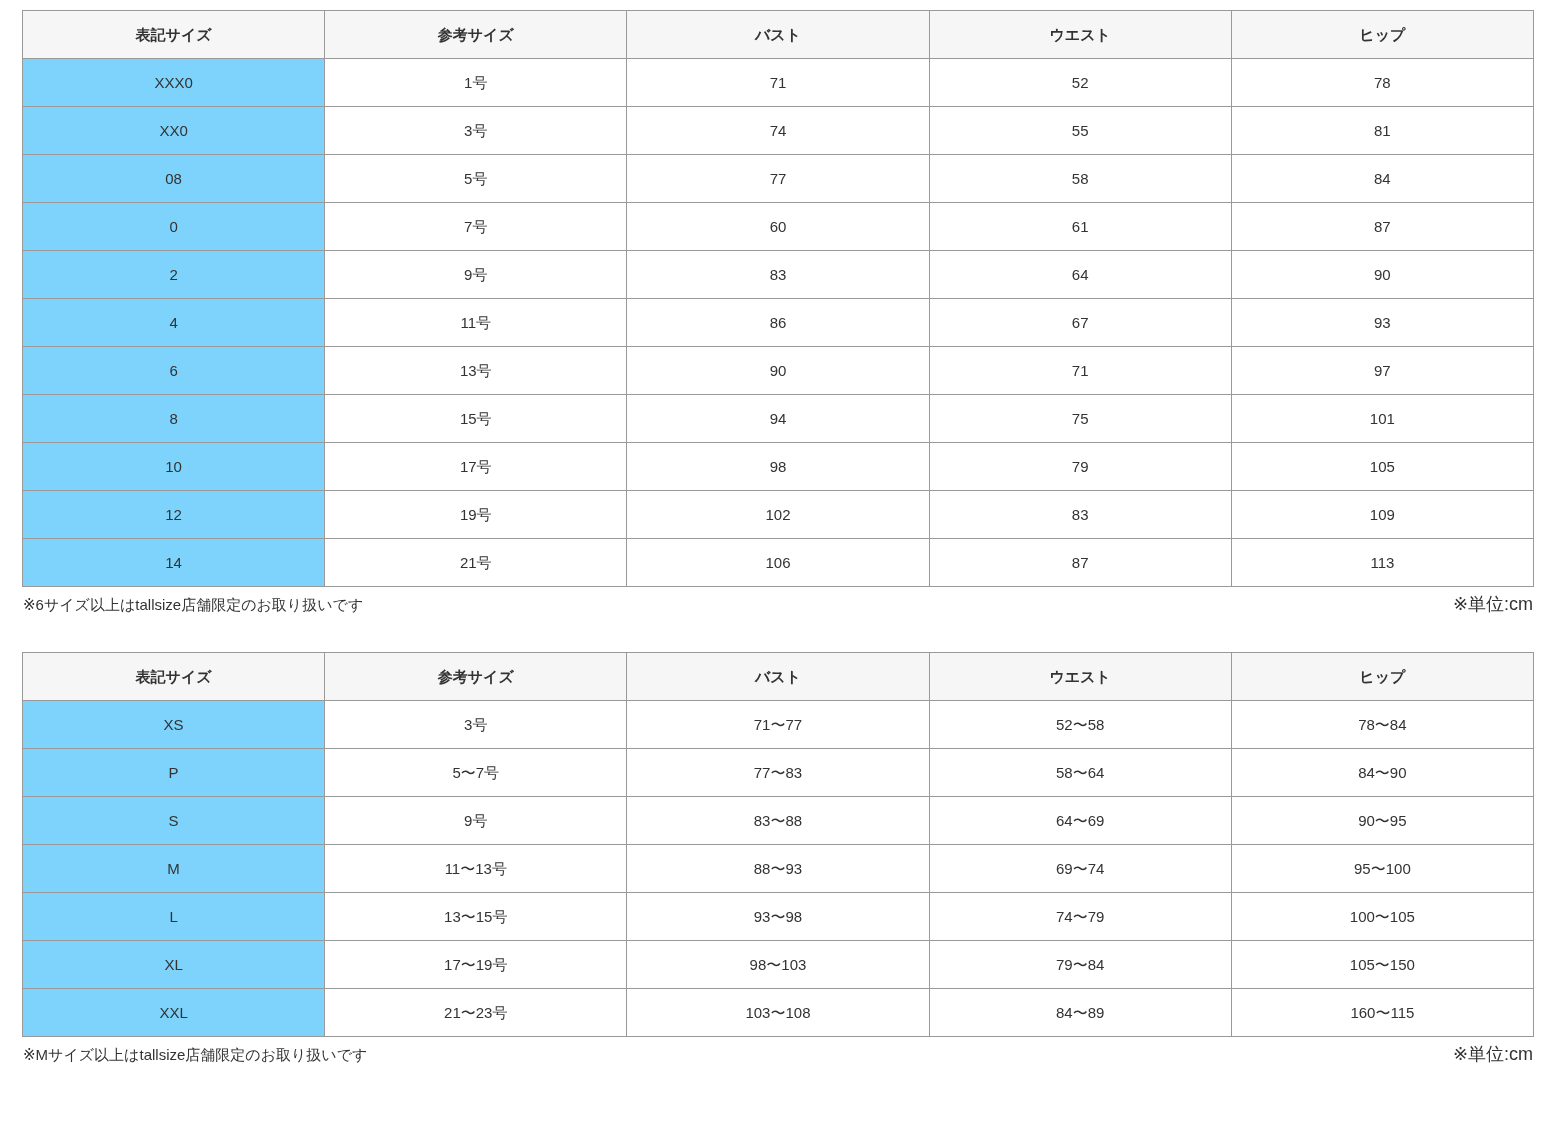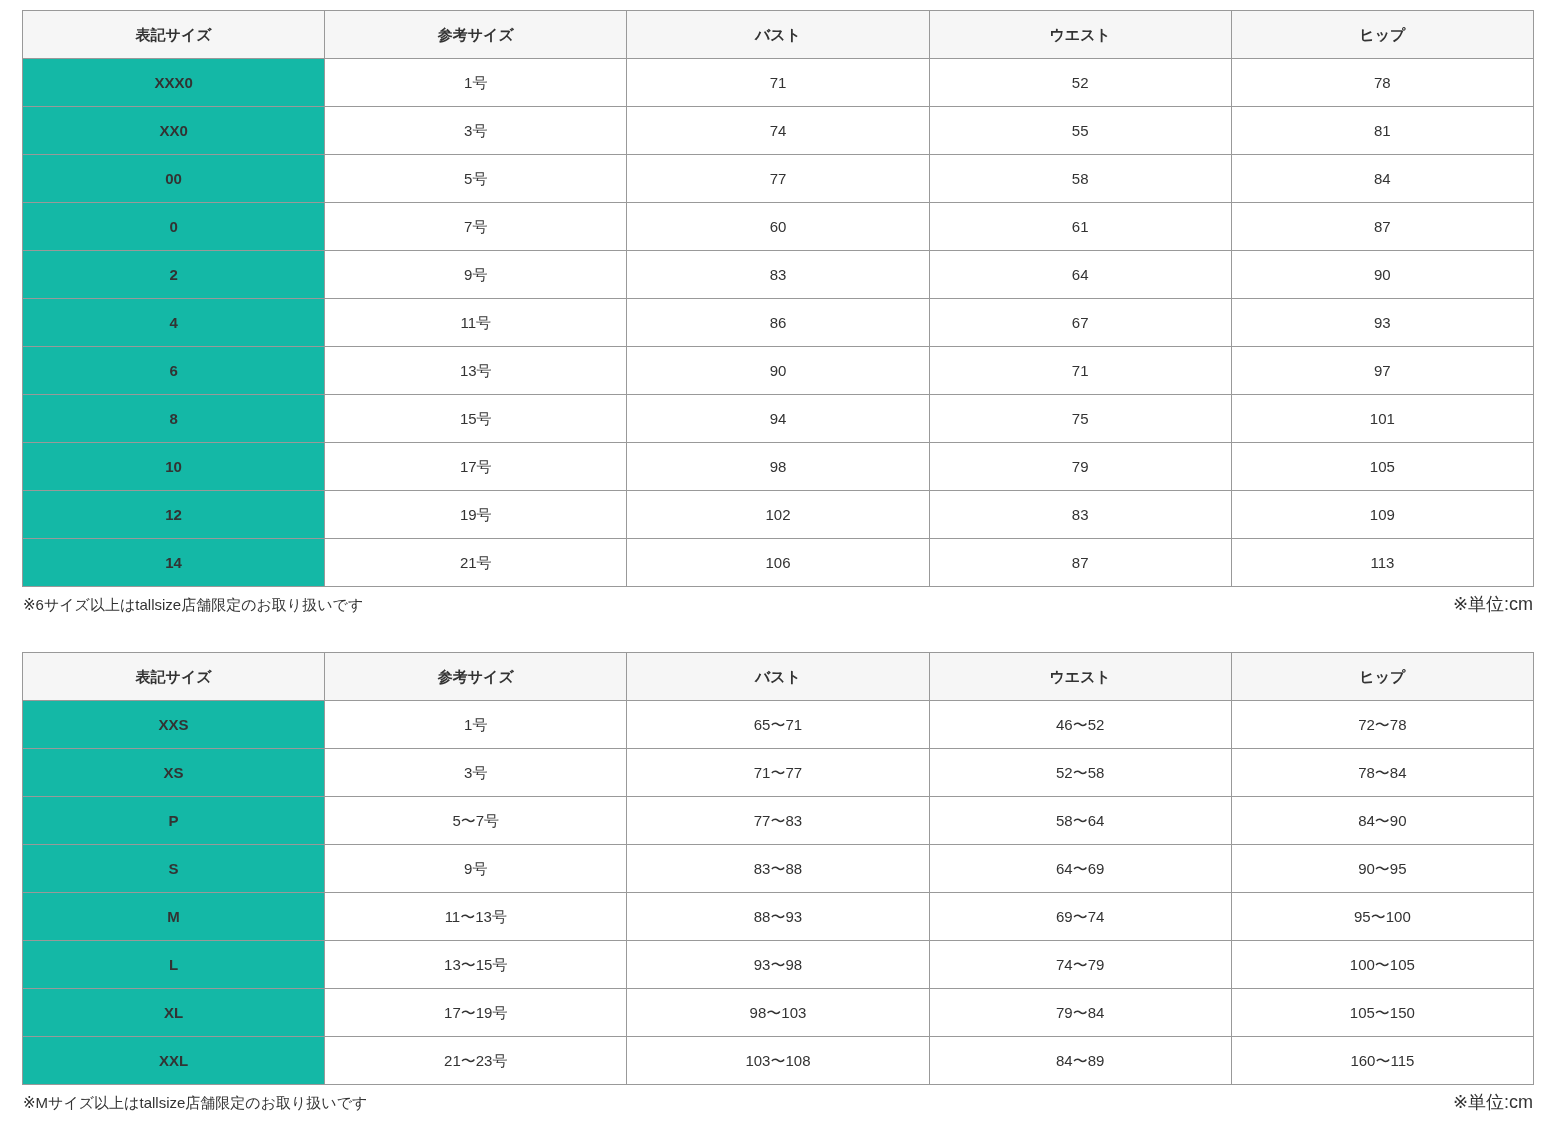--- a/index.html
+++ b/index.html
@@ -33,22 +33,22 @@
     line-height: 1.2;
     overflow: hidden;
     white-space: nowrap;
   }
   table.size-table thead th {
     background: #f6f6f6;
     font-weight: bold;
     color: #333333;
   }
   table.size-table tbody th {
-    background: #14b8a6;
-    font-weight: bold;
+    background: #7dd3fc;
+    font-weight: normal;
     color: #333333;
   }
   table.size-table tbody td {
     background: #ffffff;
     font-weight: normal;
     color: #333333;
   }
 
   .notes-row {
     display: flex;
@@ -94,21 +94,21 @@
             <td>78</td>
           </tr>
           <tr>
             <th>XX0</th>
             <td>3号</td>
             <td>74</td>
             <td>55</td>
             <td>81</td>
           </tr>
           <tr>
-            <th>00</th>
+            <th>08</th>
             <td>5号</td>
             <td>77</td>
             <td>58</td>
             <td>84</td>
           </tr>
           <tr>
             <th>0</th>
             <td>7号</td>
             <td>60</td>
             <td>61</td>
@@ -177,27 +177,20 @@
           <tr>
             <th>表記サイズ</th>
             <th>参考サイズ</th>
             <th>バスト</th>
             <th>ウエスト</th>
             <th>ヒップ</th>
           </tr>
         </thead>
         <tbody>
           <tr>
-            <th>XXS</th>
-            <td>1号</td>
-            <td>65〜71</td>
-            <td>46〜52</td>
-            <td>72〜78</td>
-          </tr>
-          <tr>
             <th>XS</th>
             <td>3号</td>
             <td>71〜77</td>
             <td>52〜58</td>
             <td>78〜84</td>
           </tr>
           <tr>
             <th>P</th>
             <td>5〜7号</td>
             <td>77〜83</td>

